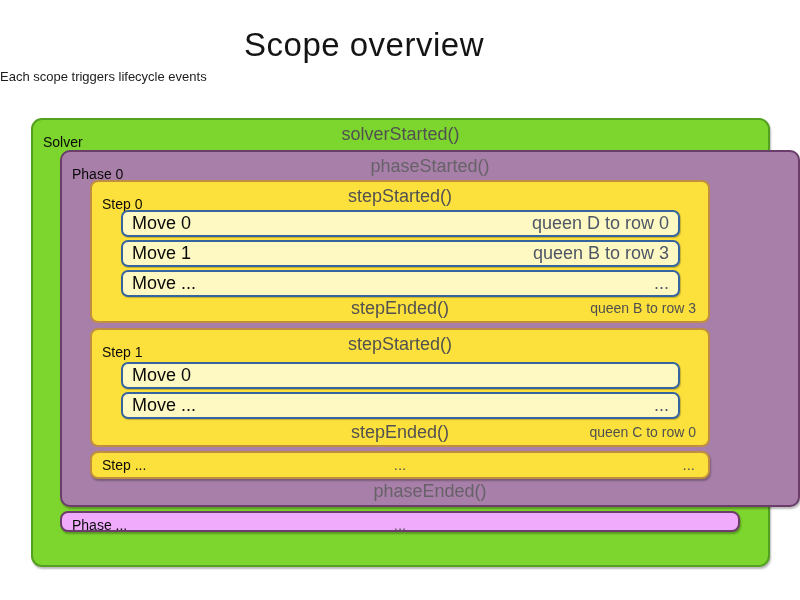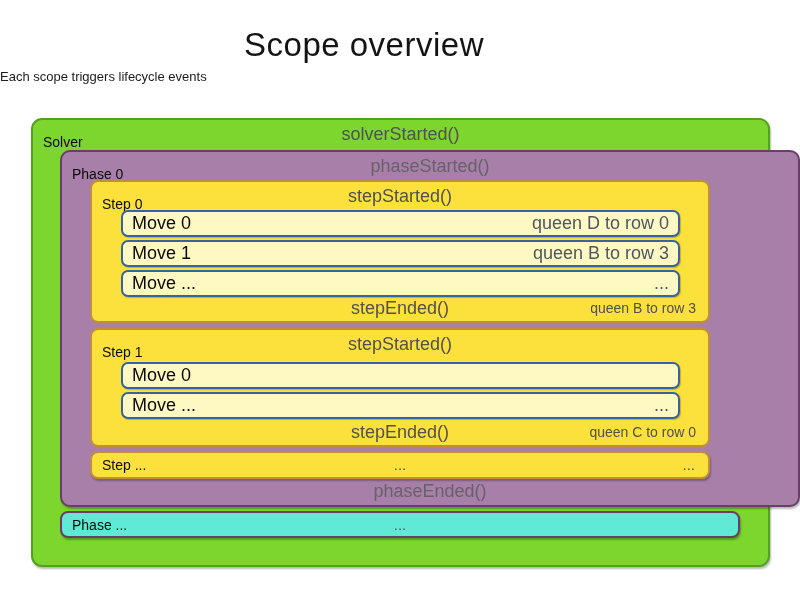--- a/index.html
+++ b/index.html
@@ -18,22 +18,22 @@
   .solver-box { left:31px; top:118px; width:739px; height:449px;
                 background:#7dd62e; border:2px solid #54a021; border-radius:11px; }
   .phase-box  { left:27px; top:30px;  width:740px; height:357px;
                 background:#a87fa8; border:2px solid #6a3d6a; }
   .step-box   { background:#fce13c; border:2px solid #bf8f3f; border-radius:8px; position:absolute; }
   .step0 { left:28px; top:28px;  width:620px; height:143px; }
   .step1 { left:28px; top:176px; width:620px; height:119px; }
   .bar-more-step  { position:absolute; left:28px; top:299px; width:620px; height:28px;
                     background:#fce13c; border:2px solid #bf8f3f; border-radius:8px;
                     box-shadow:1px 2px 2px rgba(0,0,0,.28); }
-  .bar-more-phase { position:absolute; left:27px; top:391px; width:680px; height:27px;
-                    background:#5eead4; border:2px solid #6a3d6a; border-radius:8px;
+  .bar-more-phase { position:absolute; left:27px; top:391px; width:680px; height:21px;
+                    background:#f0abfc; border:2px solid #6a3d6a; border-radius:8px;
                     box-shadow:1px 2px 2px rgba(0,0,0,.28); }
 
   .hdr { position:absolute; left:0; top:2px; width:100%; height:25px; line-height:25px; }
   .hdr .name  { position:absolute; left:10px; top:8px; font-size:14px; color:#0a0a0a; white-space:nowrap; }
   .hdr .event { display:block; width:100%; text-align:center; font-size:18px; color:#515151; }
   .phase-box > .hdr .event { color:#676269; }
 
   .move-row { position:absolute; left:29px; width:559px; height:27px;
               background:#fef9c3; border:2px solid #35659f; border-radius:7px;
               box-shadow:1px 1px 1px rgba(0,0,0,.22); }

